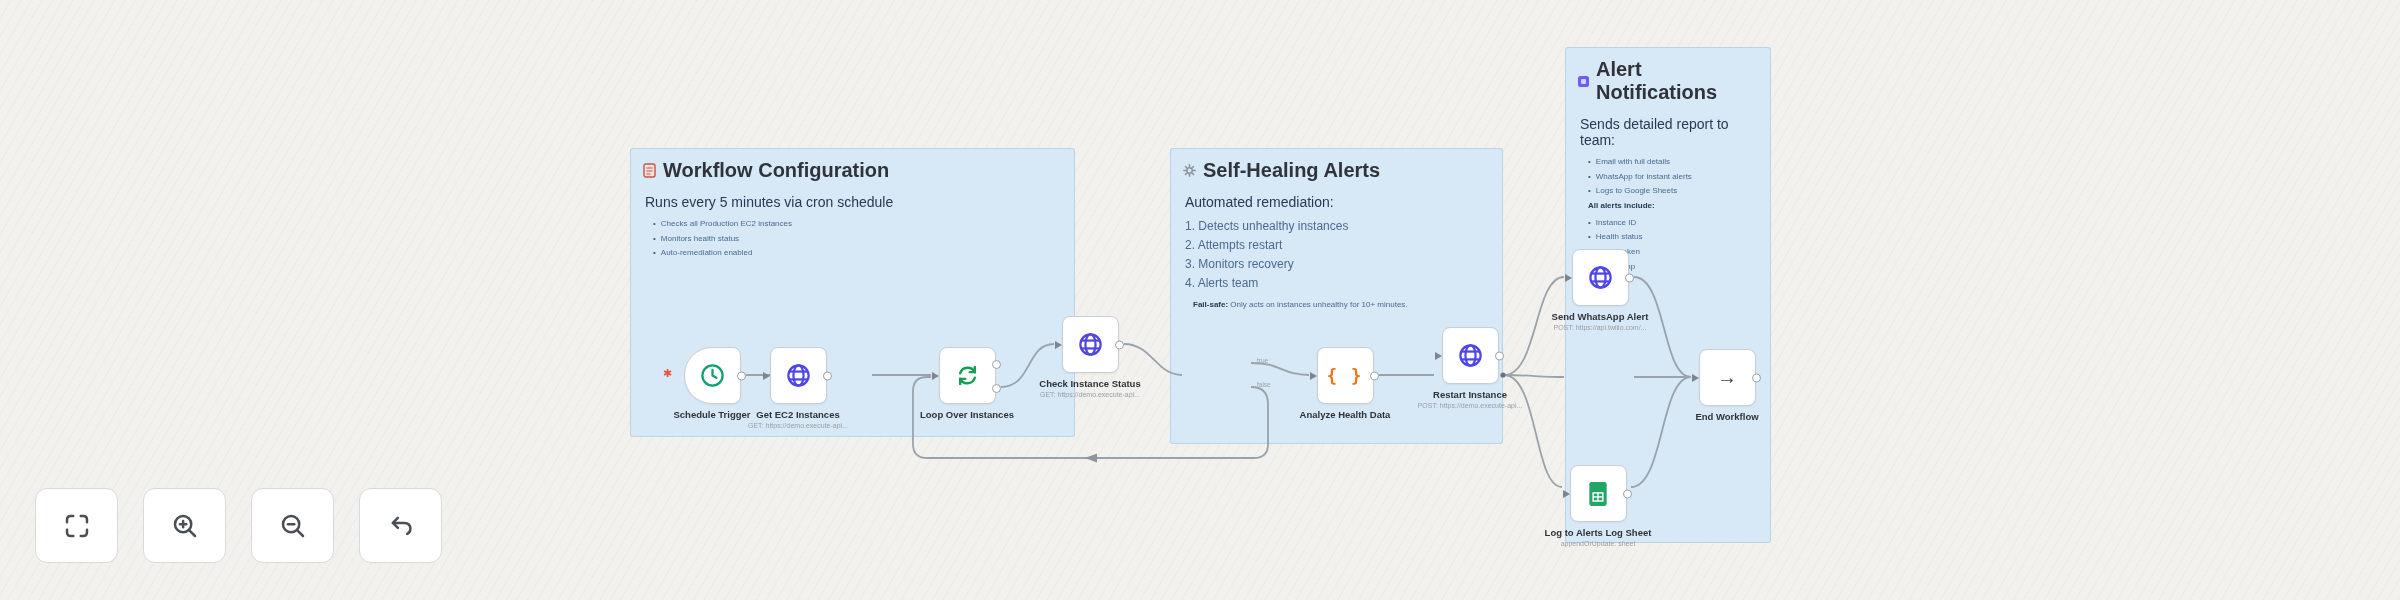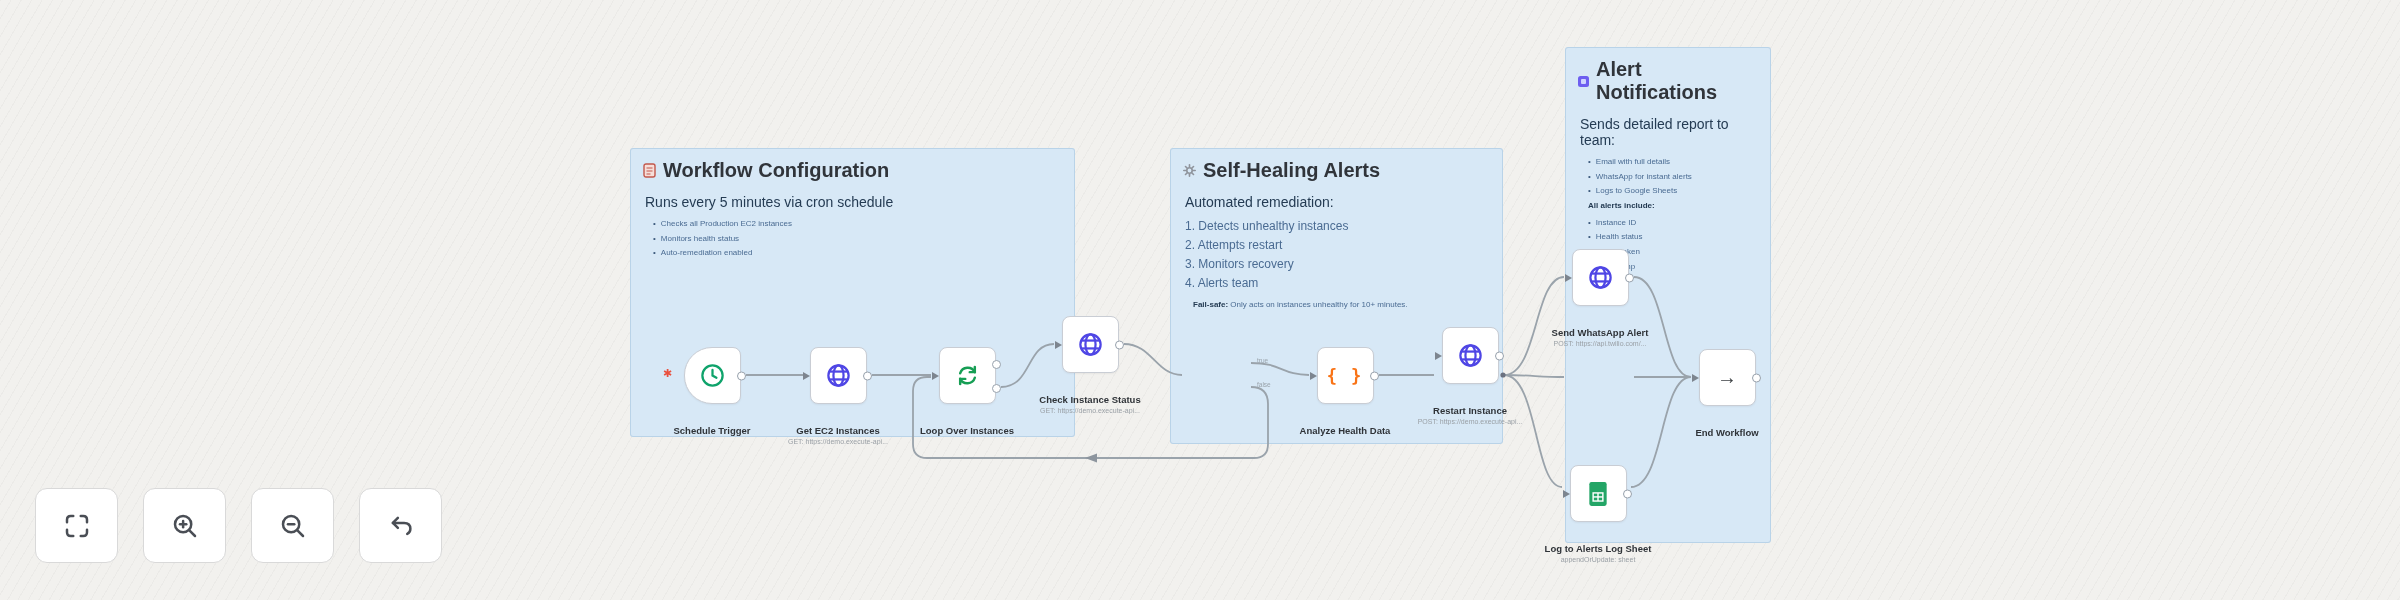--- a/index.html
+++ b/index.html
@@ -34,21 +34,21 @@
   .node-box{position:relative;width:57px;height:57px;margin:0 auto;background:#ffffff;
     border:1.6px solid #c9cdd4;border-radius:8px;display:flex;align-items:center;justify-content:center;
     box-shadow:0 1px 2px rgba(0,0,0,0.05);}
   .node-box.trigger{border-radius:28px 8px 8px 28px;}
   .port-out{position:absolute;right:-6px;width:9px;height:9px;background:#fff;border:1.8px solid #98a2ad;
     border-radius:50%;}
   .port-out.mid{top:50%;transform:translateY(-50%);}
   .port-out.p1{top:12px;} .port-out.p2{top:36px;}
   .port-in{position:absolute;left:-8px;top:50%;transform:translateY(-50%);width:0;height:0;
     border-top:4.5px solid transparent;border-bottom:4.5px solid transparent;border-left:7px solid #7d858f;}
-  .node-label{margin-top:21px;font-size:9.5px;font-weight:bold;color:var(--label-dark);line-height:1.2;}
+  .node-label{margin-top:5px;font-size:9.5px;font-weight:bold;color:var(--label-dark);line-height:1.2;}
   .node-sub{margin-top:2px;font-size:7px;color:var(--sub-grey);white-space:nowrap;overflow:hidden;text-overflow:ellipsis;}
   .trigger-marker{position:absolute;font-size:11px;color:var(--marker-red);z-index:3;}
   .port-label{position:absolute;font-size:6.5px;color:#9aa3ab;z-index:2;}
   .code-braces{font-family:"DejaVu Sans Mono",monospace;font-size:17px;font-weight:bold;color:var(--code-orange);letter-spacing:2px;}
   .endarrow{font-size:20px;color:#3c4043;}
   
   .wires{position:absolute;left:0;top:0;z-index:2;pointer-events:none;}
   
   .controls{position:absolute;left:35px;top:488px;display:flex;gap:25px;z-index:5;}
   .ctl-btn{width:83px;height:75px;background:#fff;border:1.5px solid var(--btn-border);border-radius:12px;
@@ -175,21 +175,21 @@
     <div class="node-box trigger">
       <svg width="27" height="27" viewBox="0 0 24 24" fill="none" stroke="#0fa36b" stroke-width="2" stroke-linecap="round">
         <circle cx="12" cy="12" r="9"></circle>
           <path d="M12 7 V12 L15.5 14"></path>
       </svg>
       <span class="port-out mid"></span>
     </div>
     <div class="node-label">Schedule Trigger</div>
   </div>
 
-  <div class="node" style="left:776px;top:347px;">
+  <div class="node" style="left:736px;top:347px;">
     <div class="node-box">
       <svg width="27" height="27" viewBox="0 0 24 24" fill="none" stroke="#4f46e5" stroke-width="2">
         <circle cx="12" cy="12" r="9"></circle>
           <ellipse cx="12" cy="12" rx="4.5" ry="9"></ellipse>
         <line x1="3.5" y1="8.5" x2="20.5" y2="8.5"></line>
           <line x1="3.5" y1="15.5" x2="20.5" y2="15.5"></line>
       </svg>
       <span class="port-in"></span>
       <span class="port-out mid"></span>
     </div>

